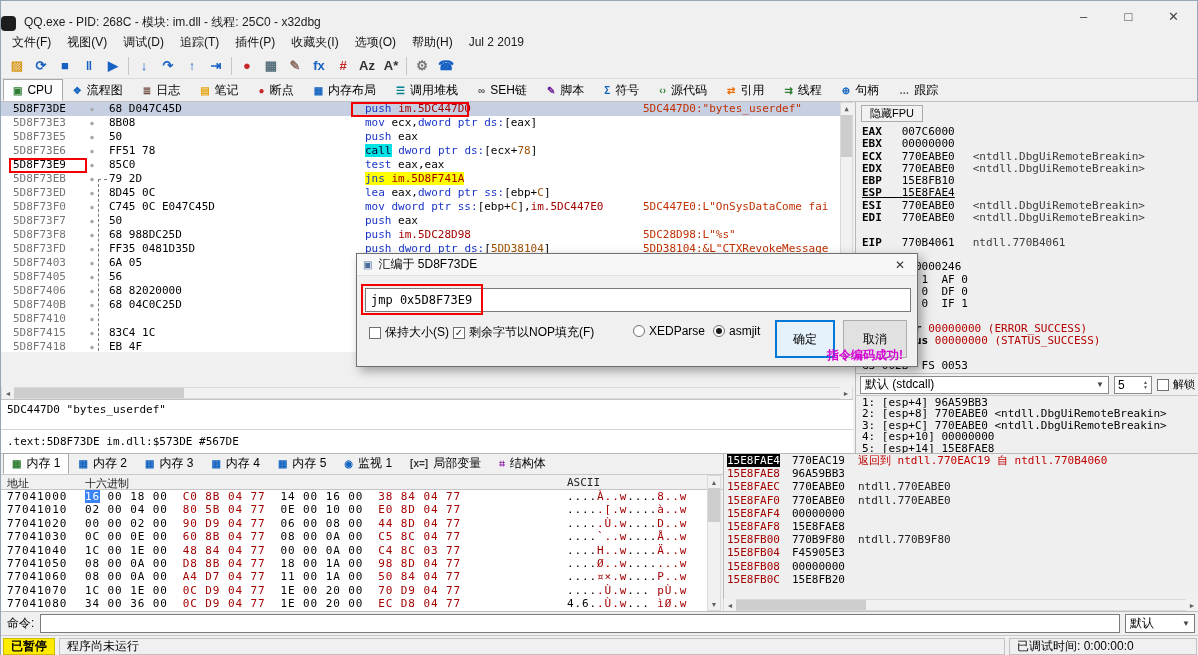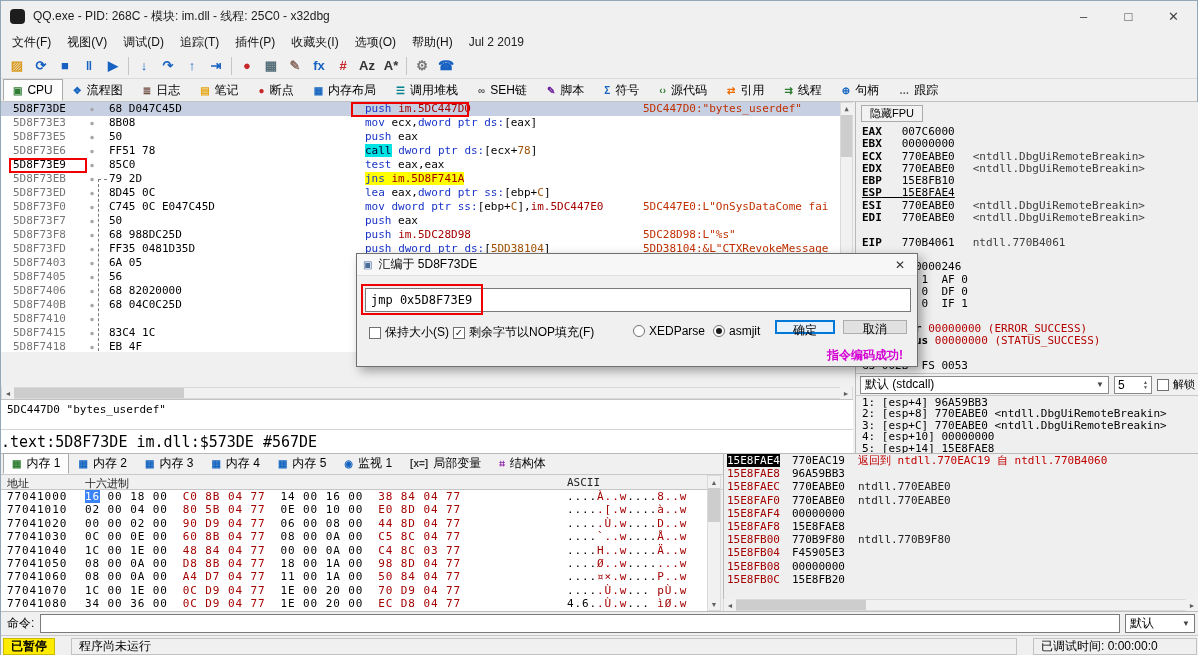--- a/index.html
+++ b/index.html
@@ -1,20 +1,20 @@
 <!DOCTYPE html>
 <html><head>
 <meta charset="utf-8">
 <style>
   *{margin:0;padding:0;box-sizing:border-box}
   html,body{width:1198px;height:655px;overflow:hidden}
   body{font-family:"Liberation Sans",sans-serif;font-size:12px;color:#000;background:#f0f0f0;position:relative}
   #win{position:absolute;inset:0;border:1px solid #93a7b7;background:#f0f0f0}
   
-  #titlebar{position:absolute;left:0;top:0;right:0;height:30px;display:flex;align-items:center;padding-left:9px}
+  #titlebar{position:absolute;left:0;top:0;right:0;height:30px;display:flex;align-items:flex-end;}
   .app-icon{width:15px;height:15px;background:#1d1d1d;border-radius:4px;margin-right:8px;flex:0 0 auto}
   .title-text{color:#1c1c1c}
   #win-controls{position:absolute;right:1px;top:0;height:30px;display:flex}
   .win-btn{width:45px;height:30px;display:flex;align-items:center;justify-content:center;color:#444;font-size:13px}
   
   #menubar{position:absolute;left:0;top:30px;right:0;height:22px;display:flex;align-items:center;padding-left:3px}
   .menu-item{padding:2px 8px;color:#111}
   .menu-date{margin-left:8px;color:#222}
   
   #toolbar{position:absolute;left:0;top:52px;right:0;height:26px;display:flex;align-items:center;padding-left:4px;border-bottom:1px solid #dcdcdc}
@@ -45,21 +45,21 @@
   .num{color:#a05000}
   .jl{position:absolute;pointer-events:none}
   .anno{position:absolute;border:2px solid #f00000;pointer-events:none;z-index:40}
   
   .sbh,.sbv{position:absolute;background:#f1f1f1;border:1px solid #dadada;display:flex;align-items:center}
   .sbv{flex-direction:column}
   .sb-a{flex:0 0 auto;width:12px;height:12px;display:flex;align-items:center;justify-content:center;font-size:7px;color:#606060;background:#f1f1f1}
   .sb-t{background:#cdcdcd}
   
   #infobox{position:absolute;left:0;top:398px;width:852px;height:30px;background:#fff;border-top:1px solid #c3c3c3;font-family:"DejaVu Sans Mono",monospace;font-size:11px;padding:3px 6px}
-  #infoline{position:absolute;left:0;top:428px;width:852px;height:24px;background:#fff;border-top:1px solid #d5d5d5;font-family:"DejaVu Sans Mono",monospace;font-size:15px;display:flex;align-items:center;padding-left:0}
+  #infoline{position:absolute;left:0;top:428px;width:852px;height:24px;background:#fff;border-top:1px solid #d5d5d5;font-family:"DejaVu Sans Mono",monospace;font-size:11px;display:flex;align-items:center;padding-left:6px}
   
   #registers{position:absolute;left:854px;top:101px;width:344px;height:271px;background:#efefef;border-left:1px solid #b9b9b9;overflow:hidden}
   #fpu-btn{position:absolute;left:5px;top:3px;height:17px;padding:0 8px;font-size:11px;background:#f2f2f2;border:1px solid #ababab}
   #reg-rows{position:absolute;left:6px;top:24px;right:0;font-family:"DejaVu Sans Mono",monospace;font-size:11px}
   .rrow{height:12.3px;line-height:12.3px;white-space:pre;overflow:hidden}
   .rrow.ru{text-decoration:underline}
   .rvred{color:#b40000}
   .rx{color:#3d3d3d;margin-left:18px}
   #callconv{position:absolute;left:854px;top:372px;width:344px;height:22px;background:#f0f0f0;border-left:1px solid #b9b9b9;border-top:1px solid #c3c3c3;display:flex;align-items:center;gap:5px;padding:0 4px}
   .cc-select{flex:1;height:18px;background:#fff;border:1px solid #8b8b8b;display:flex;align-items:center;justify-content:space-between;padding:0 4px}
@@ -88,38 +88,38 @@
   .sa.ssel{background:#000;color:#fff}
   .sv{position:absolute;left:68px;color:#000}
   .sc{position:absolute;left:134px;right:2px;color:#222;overflow:hidden}
   .sc.red{color:#c00000}
   .sc.cyan{color:#00a0b0}
   
   #cmdbar{position:absolute;left:0;top:610px;width:1198px;height:24px;border-top:1px solid #bdbdbd;display:flex;align-items:center;background:#f0f0f0;padding:0 4px}
   #cmd-label{margin:0 6px 0 2px}
   #cmd-input{flex:1;height:19px;border:1px solid #7a7a7a;background:#fff;font-family:"DejaVu Sans Mono",monospace;font-size:11px;padding:0 3px}
   #profile{width:70px;height:19px;margin-left:5px;background:#fff;border:1px solid #7a7a7a;display:flex;align-items:center;justify-content:space-between;padding:0 4px}
-  #statusbar{position:absolute;left:0;top:634px;width:1198px;height:21px;background:#f0f0f0;border-top:1px solid #c9c9c9;display:flex;align-items:center;gap:16px;padding:0 2px}
+  #statusbar{position:absolute;left:0;top:634px;width:1198px;height:21px;background:#f0f0f0;border-top:1px solid #c9c9c9;display:flex;align-items:center;gap:4px;padding:0 2px}
   .seg{height:17px;border:1px solid #c2c2c2;display:flex;align-items:center;padding:0 7px;background:#f0f0f0}
   #seg-state{background:#ffeb00;font-weight:bold;border-color:#cdbb00}
   #seg-msg{width:946px}
   #seg-time{flex:1;overflow:hidden;white-space:nowrap}
   
   #dialog{position:absolute;left:355px;top:252px;width:562px;height:114px;background:#f0f0f0;border:1px solid #707070;box-shadow:4px 4px 10px rgba(0,0,0,.35);z-index:100}
   .dlg-title{position:absolute;left:0;top:0;right:0;height:22px;display:flex;align-items:center;padding-left:6px;background:#f7f7f7;border-bottom:1px solid #e0e0e0}
   .dlg-icon{color:#4a6e9c;font-size:10px;margin-right:6px}
   .dlg-close{position:absolute;right:0;top:0;width:34px;height:22px;display:flex;align-items:center;justify-content:center;color:#333}
   .dlg-input{position:absolute;left:8px;top:34px;width:546px;height:24px;border:1px solid #7a7a7a;background:#fff;font-family:"DejaVu Sans Mono",monospace;font-size:12px;padding:0 5px}
   .dlg-anno{position:absolute;left:4px;top:30px;width:122px;height:31px;border:2px solid #f00000;pointer-events:none}
   .chk{position:absolute;top:70px;display:flex;align-items:center;gap:4px;font-size:12px;white-space:nowrap}
   .cbox{width:12px;height:12px;border:1px solid #707070;background:#fff;display:inline-flex;align-items:center;justify-content:center;font-size:10px;line-height:10px}
   .cbox.on::after{content:"✓";color:#1a1a1a}
   .rdot{width:12px;height:12px;border:1px solid #707070;background:#fff;border-radius:50%;display:inline-flex;align-items:center;justify-content:center}
   .rdot.on::after{content:"";width:6px;height:6px;background:#1a1a1a;border-radius:50%}
-  .dbtn{position:absolute;top:66px;height:14px;font-size:12px;background:#e1e1e1;border:1px solid #adadad}
+  .dbtn{position:absolute;top:66px;height:38px;font-size:12px;background:#e1e1e1;border:1px solid #adadad}
   .dbtn.ok{left:418px;width:60px;border:2px solid #0078d7;background:#e5f1fb}
   .dbtn.cancel{left:486px;width:64px}
   .dlg-status{position:absolute;right:14px;top:93px;color:#d400d4;font-weight:bold}
 </style>
 </head>
 <body>
 
 <div id="win">
 
   <div id="titlebar">

